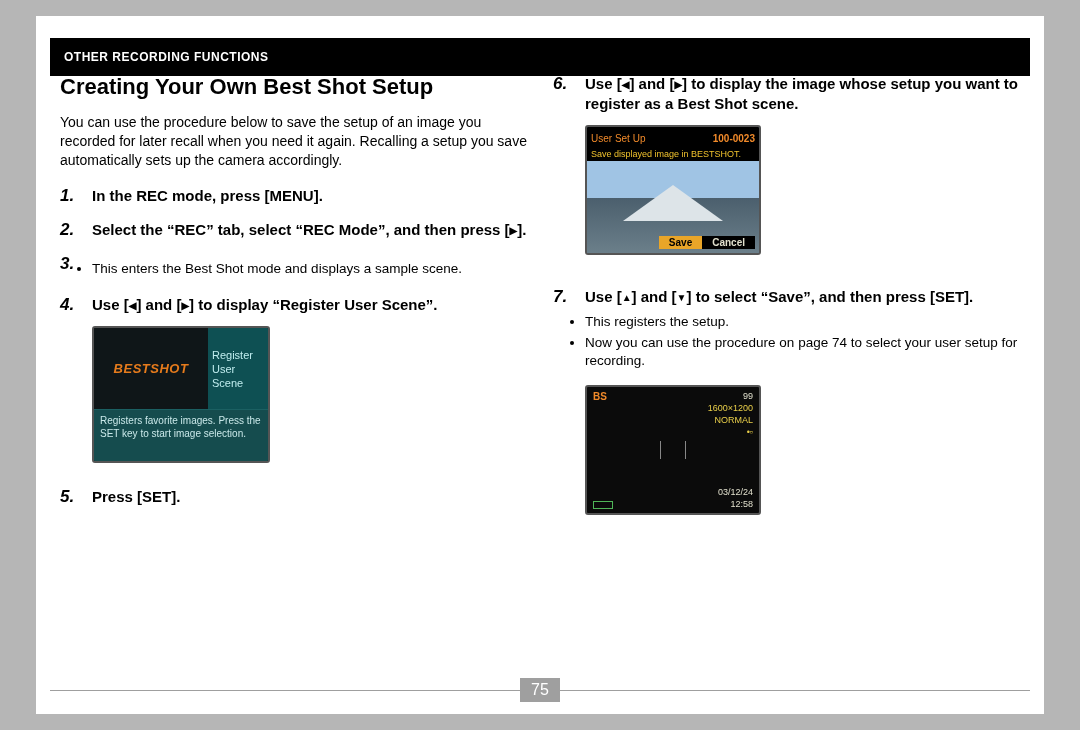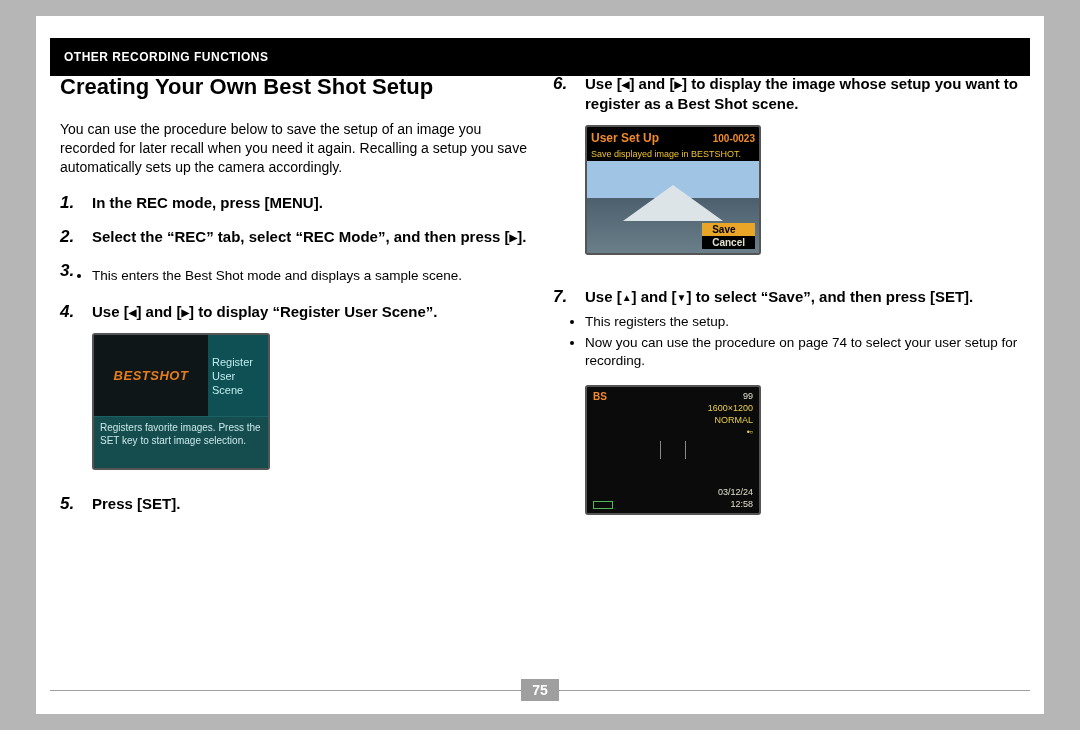--- a/index.html
+++ b/index.html
@@ -44,21 +44,21 @@
     gap: 26px;
   }
   .col {
     flex: 1;
     display: flex;
     flex-direction: column;
   }
   h2.title {
     font-size: 22px;
     font-weight: bold;
-    margin-bottom: 20px;
+    margin-bottom: 13px;
   }
   p.intro {
     font-size: 14px;
     line-height: 1.35;
     margin-bottom: 16px;
   }
   .step {
     display: flex;
     align-items: flex-start;
     margin-bottom: 14px;
@@ -104,26 +104,26 @@
   
   .ss1 { width: 178px; height: 137px; background: #0f1618; display:flex; flex-direction:column; }
   .ss1-top { height: 82px; display:flex; border-bottom: 1px solid #1b6062; }
   .ss1-left { flex:1; background: linear-gradient(#0f1618,#0f1618); display:flex; align-items:center; justify-content:center; }
   .bestshot-badge { color:#e57b1c; font-style: italic; font-weight: bold; font-size: 13px; letter-spacing: 0.5px;}
   .ss1-right { width: 60px; background:#0e5053; color:#bfecee; font-size:11px; display:flex; flex-direction:column; justify-content:center; gap:2px; padding-left:4px;}
   .ss1-bottom { flex:1; background:#154c4e; color:#c9e8e9; font-size:10px; padding:4px 6px; line-height:1.3;}
   
   .ss2 { width: 176px; height: 130px; background:#5a7a9a; position:relative; display:flex; flex-direction:column;}
   .ss2-hdr { height:22px; background:#000; display:flex; justify-content:space-between; align-items:center; padding:0 4px;}
-  .ss2-hdr-l { color:#f18a2a; font-size:12px; font-weight:bold; }
+  .ss2-hdr-l { color:#f18a2a; font-size:10px; font-weight:normal; }
   .ss2-hdr-r { color:#f18a2a; font-size:10px; font-weight:bold; }
   .ss2-sub { background:#000; color:#f0c22d; font-size:9px; padding:0 4px 2px;}
   .ss2-img { flex:1; background: linear-gradient(#a0c4e4 0%, #a0c4e4 40%, #4b5f6d 40%, #6b7f8a 100%); position:relative;}
   .mountain { position:absolute; bottom:32px; left:50%; transform:translateX(-50%); width:0;height:0;border-left:50px solid transparent;border-right:50px solid transparent;border-bottom:36px solid #dde4e8;}
-  .ss2-menu { position:absolute; bottom:4px; right:4px; display:flex; flex-direction:column;}
+  .ss2-menu { position:absolute; bottom:4px; right:4px; display:flex; flex-direction:row;}
   .ss2-menu span { font-size:10px; font-weight:bold; padding:1px 10px;}
   .ss2-save { background:#e9a528; color:#000;}
   .ss2-cancel { background:#000; color:#e0dfcc;}
   
   .ss3 { width:176px; height:130px; background:#0b0b0b; position:relative; color:#e0dfcc; font-size:9px;}
   .ss3-bs { position:absolute; top:4px; left:6px; color:#f18a2a; font-weight:bold; font-size:10px;}
   .ss3-num { position:absolute; top:4px; right:6px;padding-left:30px; }
   .ss3-res { position:absolute; top:16px; right:6px; color:#e9cf4a;}
   .ss3-norm { position:absolute; top:28px; right:6px; color:#e9cf4a;}
   .ss3-card { position:absolute; top:40px; right:6px; color:#e9cf4a;}
@@ -131,21 +131,21 @@
   .ss3-time { position:absolute; bottom:4px; right:6px;}
   .ss3-batt { position:absolute; bottom:4px; left:6px; width:20px; height:8px; border:1px solid #4fb658;}
   .ss3-focus { position:absolute; top:50%; left:50%; transform:translate(-50%,-50%); width:26px; height:18px; border-left:1px solid #888; border-right:1px solid #888;}
   
   .footer {
     position:absolute; bottom:12px; left:14px; right:14px; height:24px;
     display:flex; align-items:center;
   }
   .footer-line-l, .footer-line-r { flex:1; height:1px; background:#9f9f9f;}
   .page-num {
-    background:#9f9f9f; color:#fff; font-weight:bold; font-size:14px;
+    background:#9f9f9f; color:#fff; font-weight:normal; font-size:16px;
     padding:3px 11px;
   }
   .tri { display:inline-block; font-size:10px; vertical-align:1px;}
   .bs-box {
     display:inline-block;
     background:#000;
     color:#fff;
     font-size:10px;
     font-weight:bold;
     padding:1px 2px;

